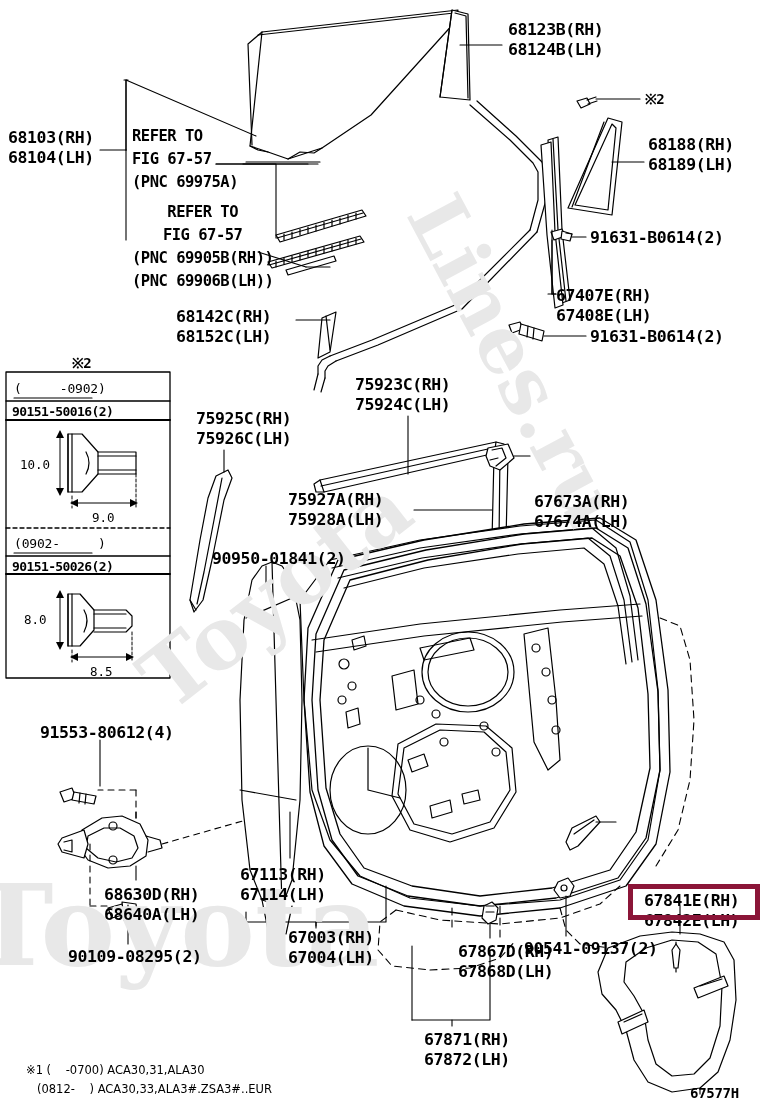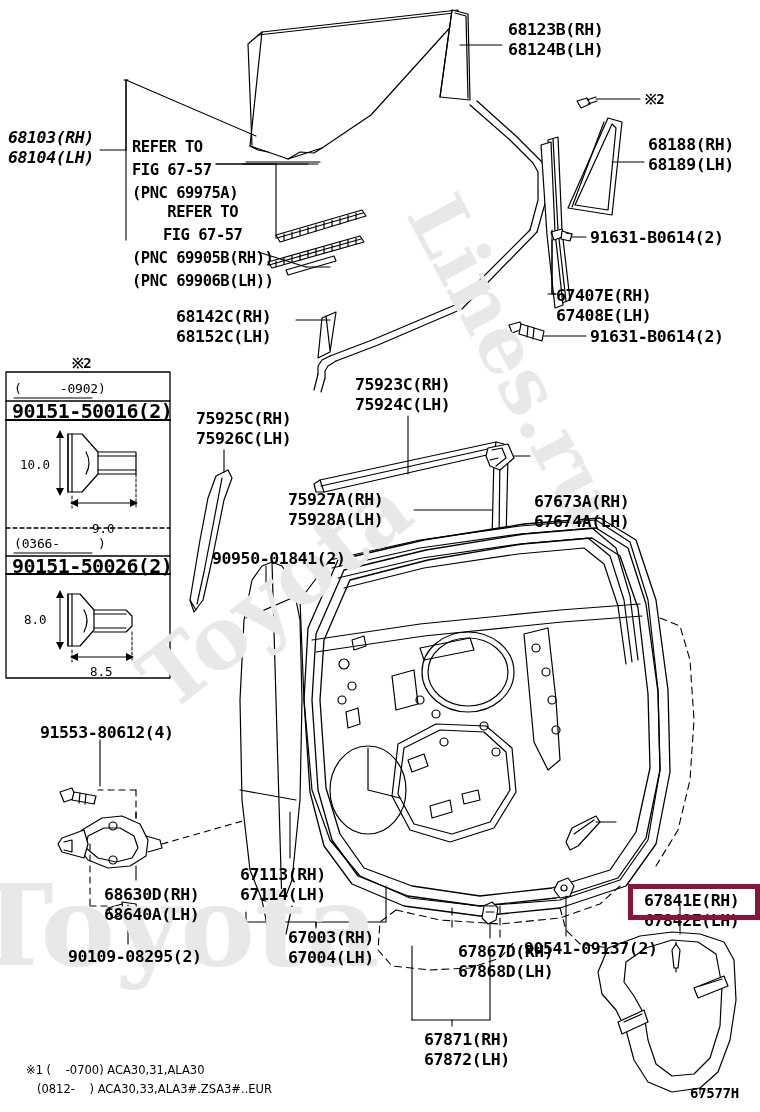--- a/index.html
+++ b/index.html
@@ -19,21 +19,21 @@
     font-weight:bold;
     letter-spacing:-0.4px;
     line-height:19.5px;
     white-space:pre;
     color:#000;
   }
   .lbl.sm{font-size:14px;line-height:16px;letter-spacing:-0.3px;}
   .lbl.dim{font-size:12.5px;font-weight:normal;letter-spacing:0px;}
   .lbl.refer{font-size:15.5px;line-height:23px;letter-spacing:-0.5px;}
   .lbl.foot{font-family:"DejaVu Sans","Liberation Sans",sans-serif;font-size:11.5px;font-weight:normal;letter-spacing:0px;line-height:16px;}
-  .lbl.insethdr{font-size:20px;letter-spacing:-0.6px;}
+  .lbl.insethdr{font-size:13px;letter-spacing:-0.6px;}
   .lbl.insetrange{font-size:13px;font-weight:normal;letter-spacing:-0.2px;}
   .lbl.star{font-size:14px;}
 
   
   #highlight-box{
     position:absolute;
     box-sizing:border-box;
     border:5px solid #8B1538;
     background:transparent;
     z-index:5;
@@ -418,24 +418,24 @@
       <g stroke-width="1.1">
         <line x1="14" y1="398" x2="92" y2="398"></line>
         <line x1="14" y1="553" x2="92" y2="553"></line>
       </g>
 
     </g>
   </svg>
 
   <div class="txtlayer">
 
-    <div class="lbl" style="left:8px;top:128px;font-style:italic;"><span>68103(RH)</span>
+    <div class="lbl" style="left:8px;top:128px;"><span>68103(RH)</span>
 <span>68104(LH)</span></div>
 
-    <div class="lbl refer" style="left:132px;top:125px;margin-top:11px;"><span>REFER TO</span>
+    <div class="lbl refer" style="left:132px;top:125px;"><span>REFER TO</span>
 <span>FIG 67-57</span>
 <span>(PNC 69975A)</span></div>
 
     <div class="lbl refer" style="left:132px;top:201px;text-align:center;"><span>REFER TO</span>
 <span>FIG 67-57</span>
 <span>(PNC 69905B(RH))</span>
 <span>(PNC 69906B(LH))</span></div>
 
     <div class="lbl" style="left:508px;top:20px;text-align:center;"><span>68123B(RH)</span>
 <span>68124B(LH)</span></div>
@@ -491,23 +491,23 @@
     <div class="lbl" style="left:458px;top:942px;"><span>67867D(RH)</span>
 <span>67868D(LH)</span></div>
 
     <div class="lbl" style="left:424px;top:1030px;"><span>67871(RH)</span>
 <span>67872(LH)</span></div>
 
     <div class="lbl star" style="left:72px;top:354px;">※2</div>
     <div class="lbl insetrange" style="left:14px;top:379px;">(     -0902)</div>
     <div class="lbl insethdr" style="left:12px;top:402px;">90151-50016(2)</div>
     <div class="lbl dim" style="left:20px;top:455px;">10.0</div>
-    <div class="lbl dim" style="left:92px;top:508px;margin-top:11px;">9.0</div>
-
-    <div class="lbl insetrange" style="left:14px;top:534px;">(0366-     )</div>
+    <div class="lbl dim" style="left:92px;top:508px;">9.0</div>
+
+    <div class="lbl insetrange" style="left:14px;top:534px;">(0902-     )</div>
     <div class="lbl insethdr" style="left:12px;top:557px;">90151-50026(2)</div>
     <div class="lbl dim" style="left:24px;top:610px;">8.0</div>
     <div class="lbl dim" style="left:90px;top:662px;">8.5</div>
 
     <div class="lbl sm" style="left:690px;top:1085px;">67577H</div>
 
     <div class="lbl foot" style="left:26px;top:1062px;">※1 (    -0700) ACA30,31,ALA30</div>
     <div class="lbl foot" style="left:26px;top:1081px;">   (0812-    ) ACA30,33,ALA3#.ZSA3#..EUR</div>
 
   </div>

